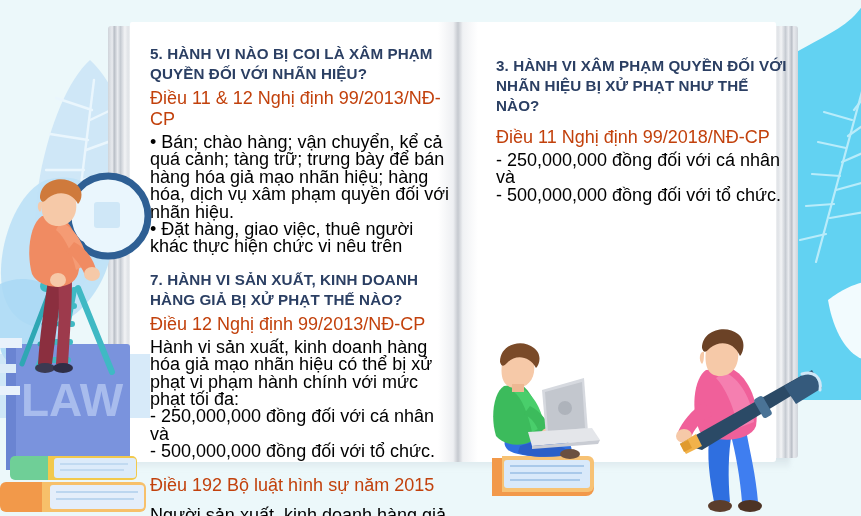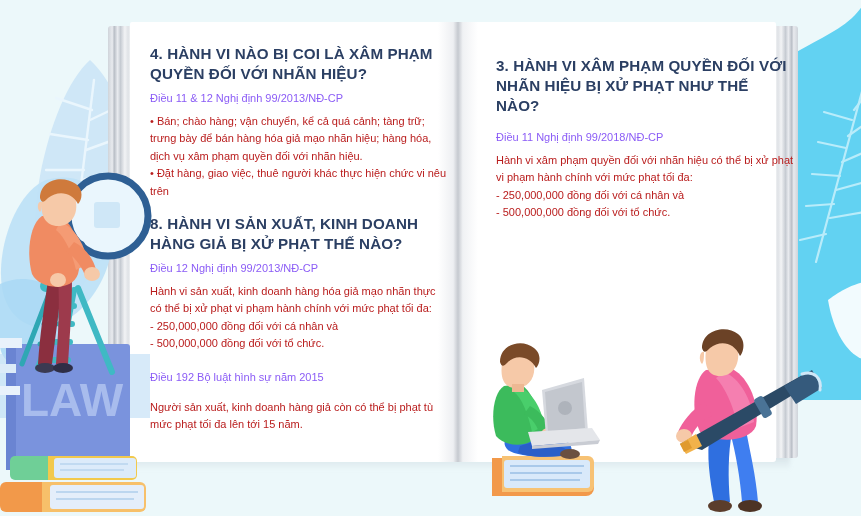--- a/index.html
+++ b/index.html
@@ -82,30 +82,30 @@
 
   h2.sec-title {
     font-size:15.2px;
     line-height:20px;
     font-weight:700;
     color:#2b3f63;
     letter-spacing:0.1px;
     margin-bottom:4px;
   }
   .sec-sub {
-    font-size:11px;
+    font-size:18px;
     line-height:21px;
     font-weight:400;
-    color:#8b5cf6;
+    color:#c2410c;
     margin-bottom:4px;
   }
   .sec-body {
-    font-size:11px;
+    font-size:18px;
     line-height:17.4px;
-    color:#b91c1c;
+    color:#000000;
   }
   .sec-body p { margin:0; }
   .blk { margin-bottom:0; }
   .blk + .blk { margin-top:14px; }
   .gap-sm { height:7px; }
 
   
   .illus-left  { position:absolute; left:0px;   top:168px; width:150px; height:348px; }
   .illus-read  { position:absolute; left:488px; top:336px; width:150px; height:180px; }
   .illus-pen   { position:absolute; left:662px; top:328px; width:175px; height:188px; }
@@ -156,33 +156,33 @@
     <div class="edge-stack-l"></div>
     <div class="edge-stack-r"></div>
     <div class="page page-left"></div>
     <div class="page page-right"></div>
     <div class="gutter"></div>
   </div>
 
   <div class="col col-left">
 
     <div class="blk">
-      <h2 class="sec-title">4. HÀNH VI NÀO BỊ COI LÀ XÂM PHẠM QUYỀN ĐỐI VỚI NHÃN HIỆU?</h2>
+      <h2 class="sec-title">5. HÀNH VI NÀO BỊ COI LÀ XÂM PHẠM QUYỀN ĐỐI VỚI NHÃN HIỆU?</h2>
       <div class="sec-sub">Điều 11 &amp; 12 Nghị định 99/2013/NĐ-CP</div>
       <div class="sec-body">
         <p>• Bán; chào hàng; vận chuyển, kể cả quá cảnh; tàng trữ; trưng bày để bán hàng hóa giả mạo nhãn hiệu; hàng hóa, dịch vụ xâm phạm quyền đối với nhãn hiệu.</p>
         <p>• Đặt hàng, giao việc, thuê người khác thực hiện chức vi nêu trên</p>
       </div>
     </div>
 
     <div class="blk">
-      <h2 class="sec-title">8. HÀNH VI SẢN XUẤT, KINH DOANH HÀNG GIẢ BỊ XỬ PHẠT THẾ NÀO?</h2>
+      <h2 class="sec-title">7. HÀNH VI SẢN XUẤT, KINH DOANH HÀNG GIẢ BỊ XỬ PHẠT THẾ NÀO?</h2>
       <div class="sec-sub">Điều 12 Nghị định 99/2013/NĐ-CP</div>
       <div class="sec-body">
-        <p>Hành vi sản xuất, kinh doanh hàng hóa giả mạo nhãn thực có thể bị xử phạt vi phạm hành chính với mức phạt tối đa:</p>
+        <p>Hành vi sản xuất, kinh doanh hàng hóa giả mạo nhãn hiệu có thể bị xử phạt vi phạm hành chính với mức phạt tối đa:</p>
         <p>- 250,000,000 đồng đối với cá nhân và</p>
         <p>- 500,000,000 đồng đối với tổ chức.</p>
       </div>
     </div>
 
     <div class="blk">
       <div class="sec-sub">Điều 192 Bộ luật hình sự năm 2015</div>
       <div class="gap-sm"></div>
       <div class="sec-body">
         <p>Người sản xuất, kinh doanh hàng giả còn có thể bị phạt tù mức phạt tối đa lên tới 15 năm.</p>
@@ -190,21 +190,20 @@
     </div>
 
   </div>
 
   <div class="col col-right">
     <div class="blk">
       <h2 class="sec-title">3. HÀNH VI XÂM PHẠM QUYỀN ĐỐI VỚI NHÃN HIỆU BỊ XỬ PHẠT NHƯ THẾ NÀO?</h2>
       <div class="gap-sm"></div>
       <div class="sec-sub">Điều 11 Nghị định 99/2018/NĐ-CP</div>
       <div class="sec-body">
-        <p>Hành vi xâm phạm quyền đối với nhãn hiệu có thể bị xử phạt vi phạm hành chính với mức phạt tối đa:</p>
         <p>- 250,000,000 đồng đối với cá nhân và</p>
         <p>- 500,000,000 đồng đối với tổ chức.</p>
       </div>
     </div>
   </div>
 
   <svg class="illus-left" viewBox="0 0 150 348">
 
     <path d="M46 12 C80 2, 108 22, 112 58 C116 96, 96 132, 70 150 C40 170, 8 156, 2 120 C-4 80, 16 24, 46 12 Z" fill="#bfe2f7" opacity="0.95"></path>
     <path d="M0 116 C26 104, 54 114, 64 138 C74 164, 58 190, 30 196 C10 200, 0 190, 0 176 Z" fill="#a9d8f5" opacity="0.85"></path>

